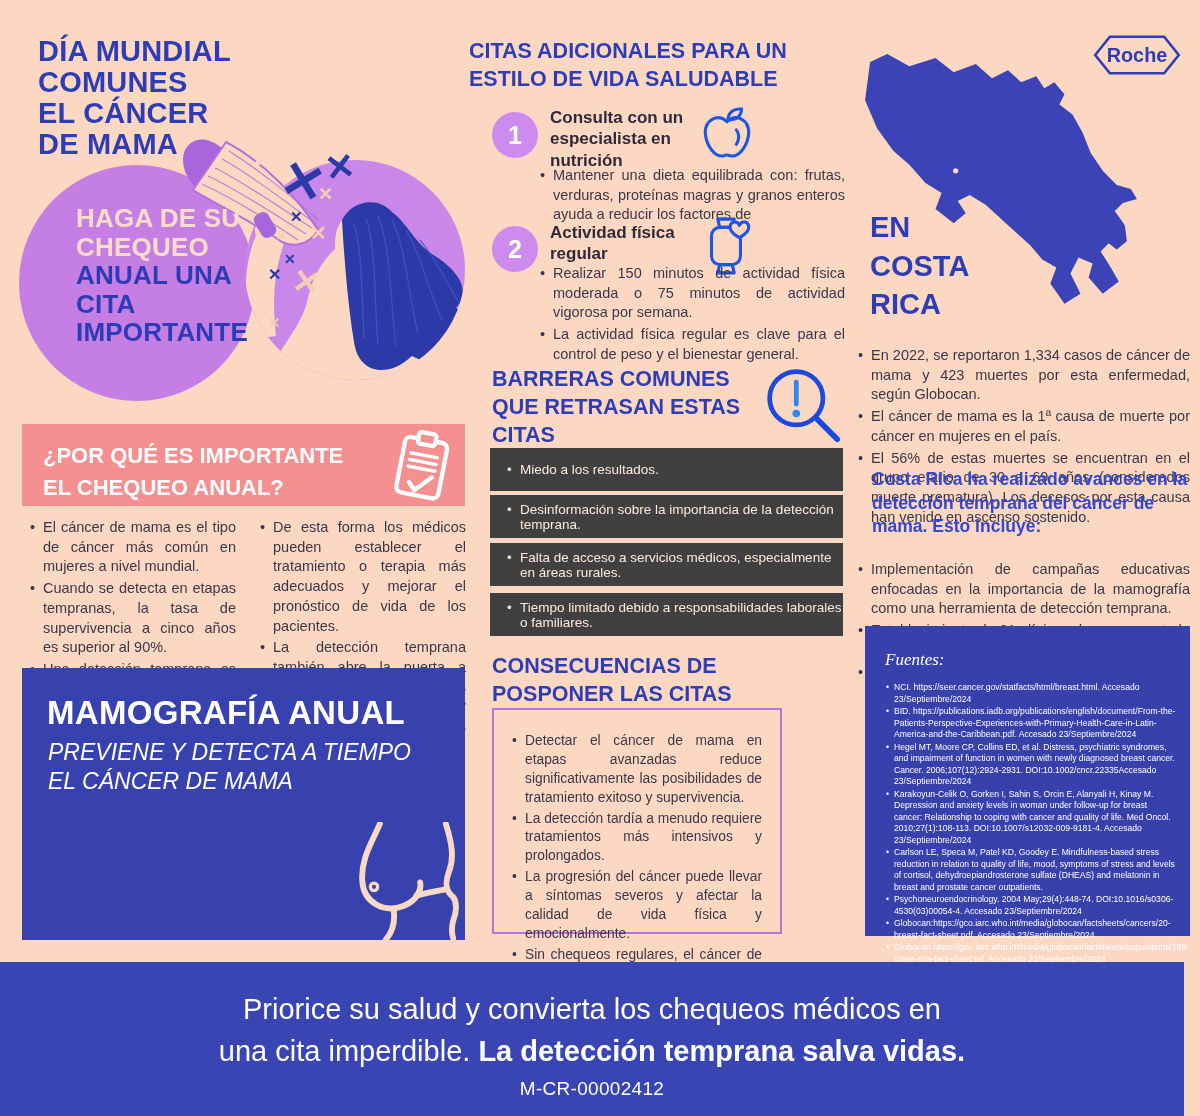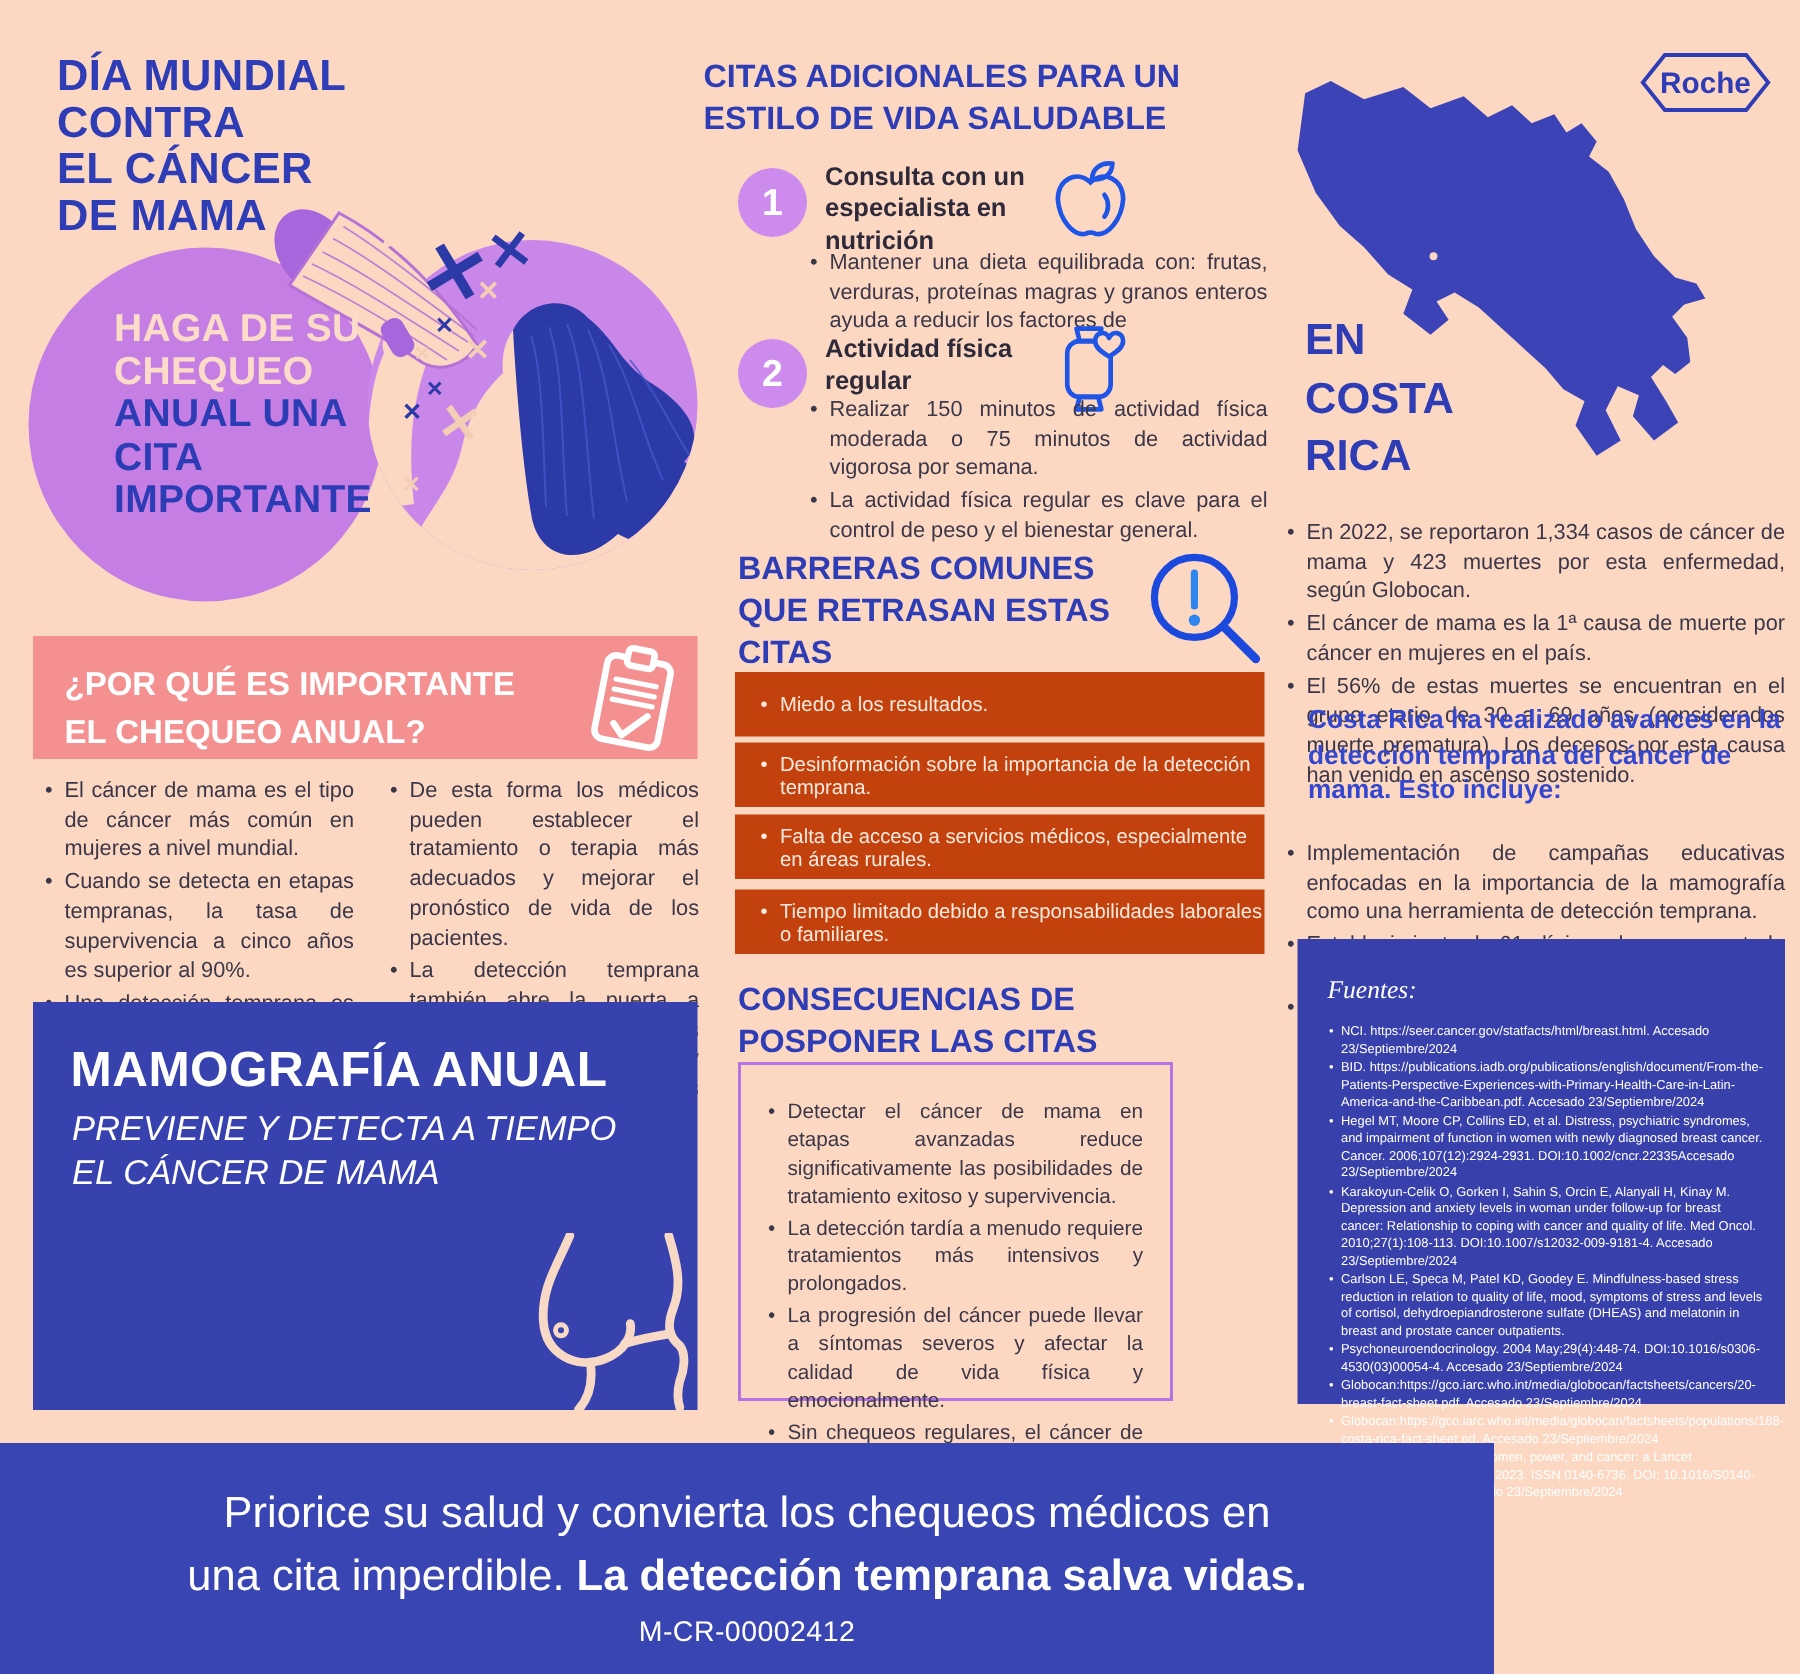--- a/index.html
+++ b/index.html
@@ -36,21 +36,21 @@
 
   
   .mid-title { left:469px; top:38px; color:#2e3db6; font-size:21.5px; font-weight:800; line-height:1.3; }
   .num-circle { width:46px; height:46px; border-radius:50%; background:#cd8ced;
     color:#ffffff; font-size:25px; font-weight:800; display:flex; align-items:center; justify-content:center; }
   .item-title { color:#2f2a3a; font-size:17px; font-weight:700; line-height:1.25; }
   .item-bullets { width:305px; }
   .item-bullets li { font-size:14px; }
 
   .barriers-title { left:492px; top:366px; color:#2e3db6; font-size:21.5px; font-weight:800; line-height:1.3; }
-  .bar { left:490px; width:353px; height:43px; background:#c2410c; display:flex; align-items:center; }
+  .bar { left:490px; width:353px; height:43px; background:#404040; display:flex; align-items:center; }
   .bar span { position:relative; padding-left:30px; color:#fdeadf; font-size:13.5px; font-weight:500; }
   .bar span::before { content:"•"; position:absolute; left:17px; }
 
   .conseq-title { left:492px; top:653px; color:#2e3db6; font-size:21.5px; font-weight:800; line-height:1.3; }
   .conseq-box { left:492px; top:708px; width:290px; height:226px; border:2px solid #b873e2; padding:22px 18px 0 18px; }
   .conseq-box ul.blist li { font-size:13.8px; line-height:1.37; }
 
   
   .roche { left:1093px; top:32px; }
   .map { left:857px; top:52px; }
@@ -60,36 +60,36 @@
   .advances-title { left:872px; top:468px; width:320px; color:#3347cf; font-size:17.5px; font-weight:700; line-height:1.35; }
   .cr-adv { left:858px; top:560px; width:332px; }
   .cr-adv li { font-size:14px; }
 
   .sources-box { left:865px; top:626px; width:325px; height:310px; background:#3840ab; padding:24px 14px 0 20px; }
   .sources-title { color:#ffffff; font-family:"Liberation Serif", serif; font-style:italic; font-size:17px; margin-bottom:12px; }
   .sources-box ul.blist li { color:#ffffff; font-size:8.6px; line-height:1.34; text-align:left; margin-bottom:1px; padding-left:9px; }
   .sources-box ul.blist li::before { left:1px; }
 
   
-  .footer { left:0; top:962px; width:996px; height:154px; background:#3a45b4; color:#ffffff; text-align:center; }
+  .footer { left:0; top:962px; width:1184px; height:154px; background:#3a45b4; color:#ffffff; text-align:center; }
   .footer-line1 { margin-top:26px; font-size:29px; line-height:1.45; }
   .footer-line2 { font-size:29px; line-height:1.45; }
   .footer-line2 b { font-weight:700; }
   .footer-code { margin-top:6px; font-size:19px; letter-spacing:.3px; }
 
   svg { display:block; }
 </style>
 </head>
 <body>
 
 <div id="poster">
 
   <div class="abs main-title">
     <div>DÍA MUNDIAL</div>
-    <div>CONTRA</div>
+    <div>COMUNES</div>
     <div>EL CÁNCER</div>
     <div>DE MAMA</div>
   </div>
 
   <svg class="abs" style="left:10px; top:128px;" width="470" height="282" viewBox="0 0 470 282">
     <defs>
       <clipPath id="circ2">
           <circle cx="345" cy="142" r="110"></circle>
         </clipPath>
     </defs>

